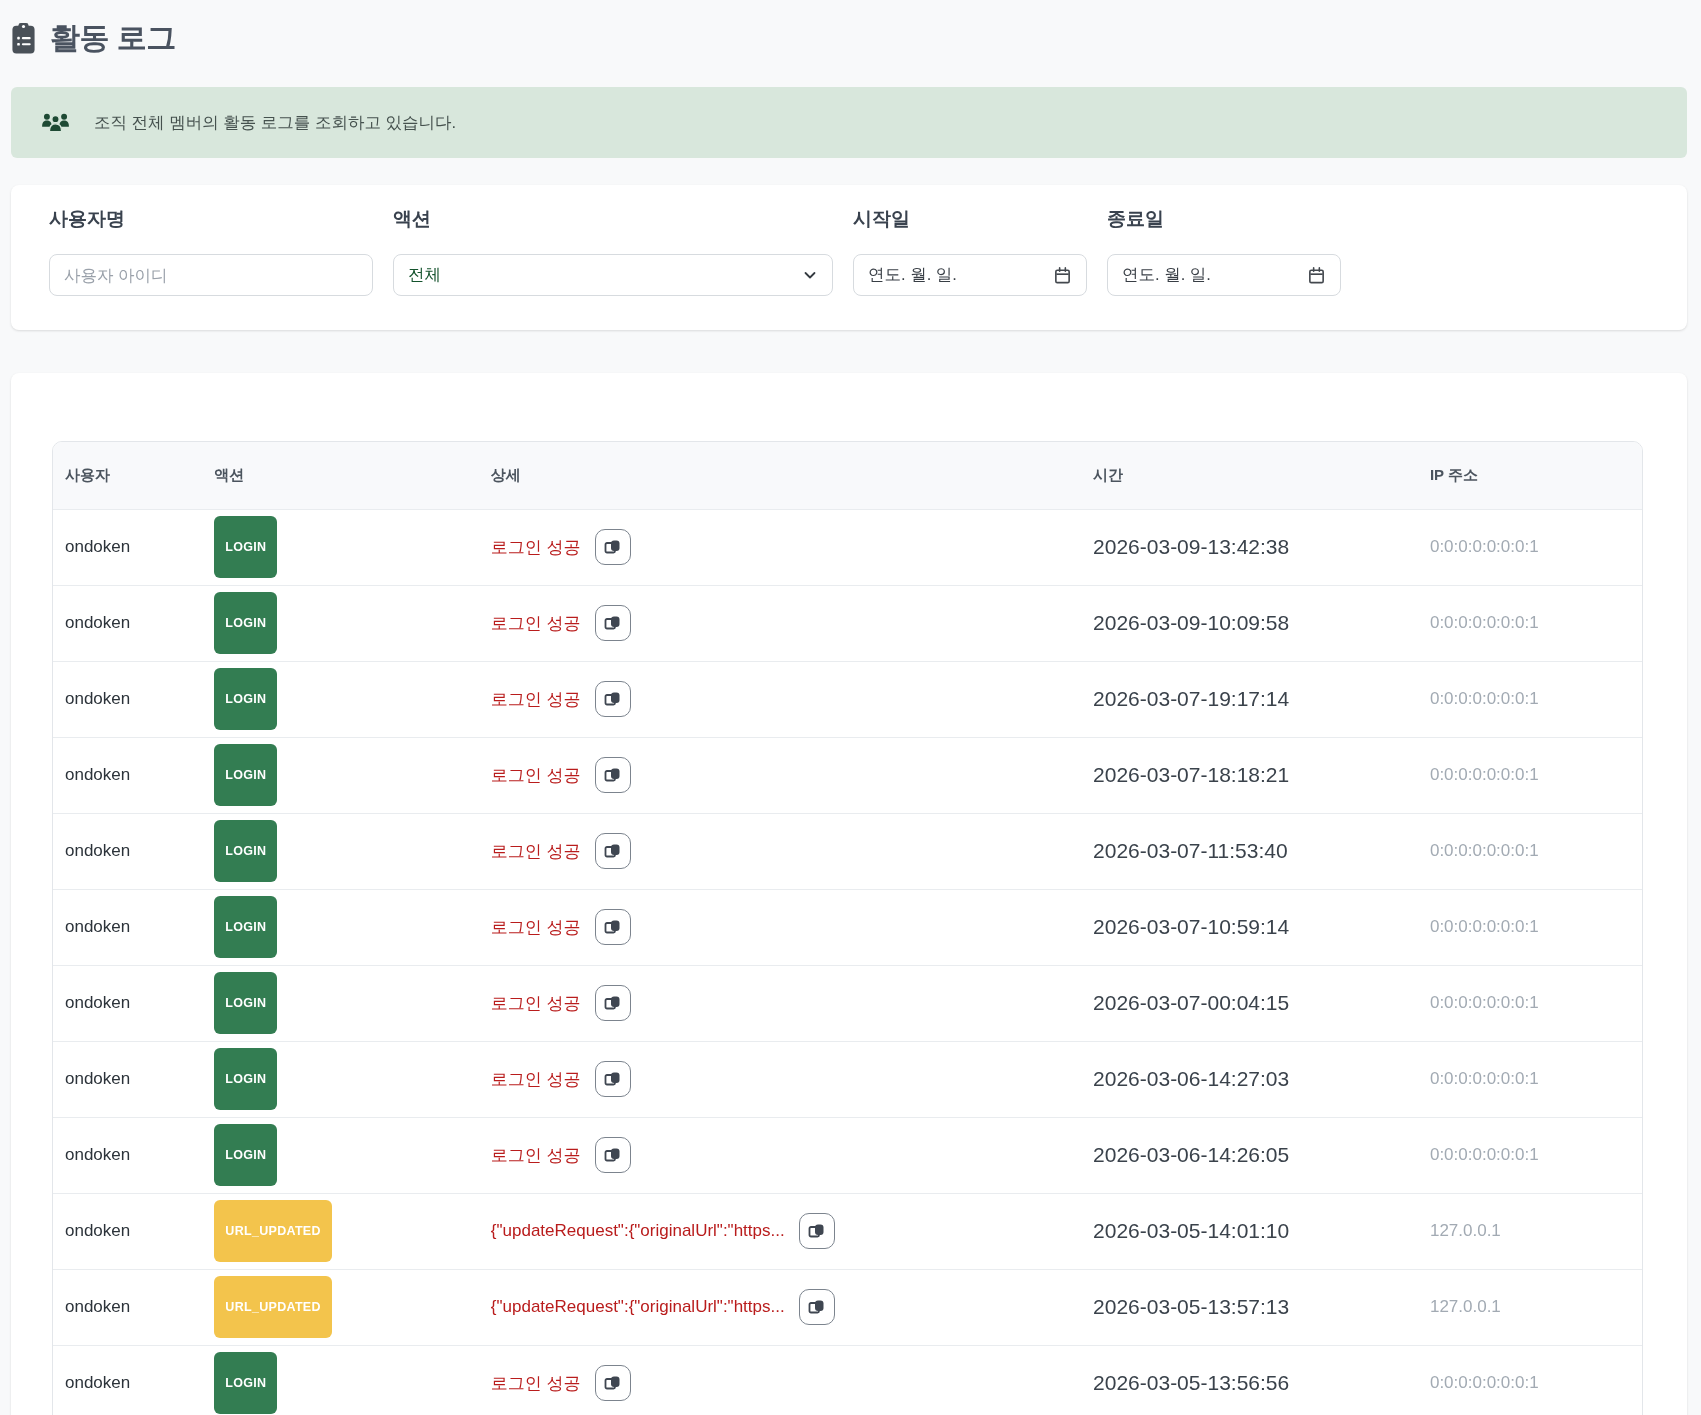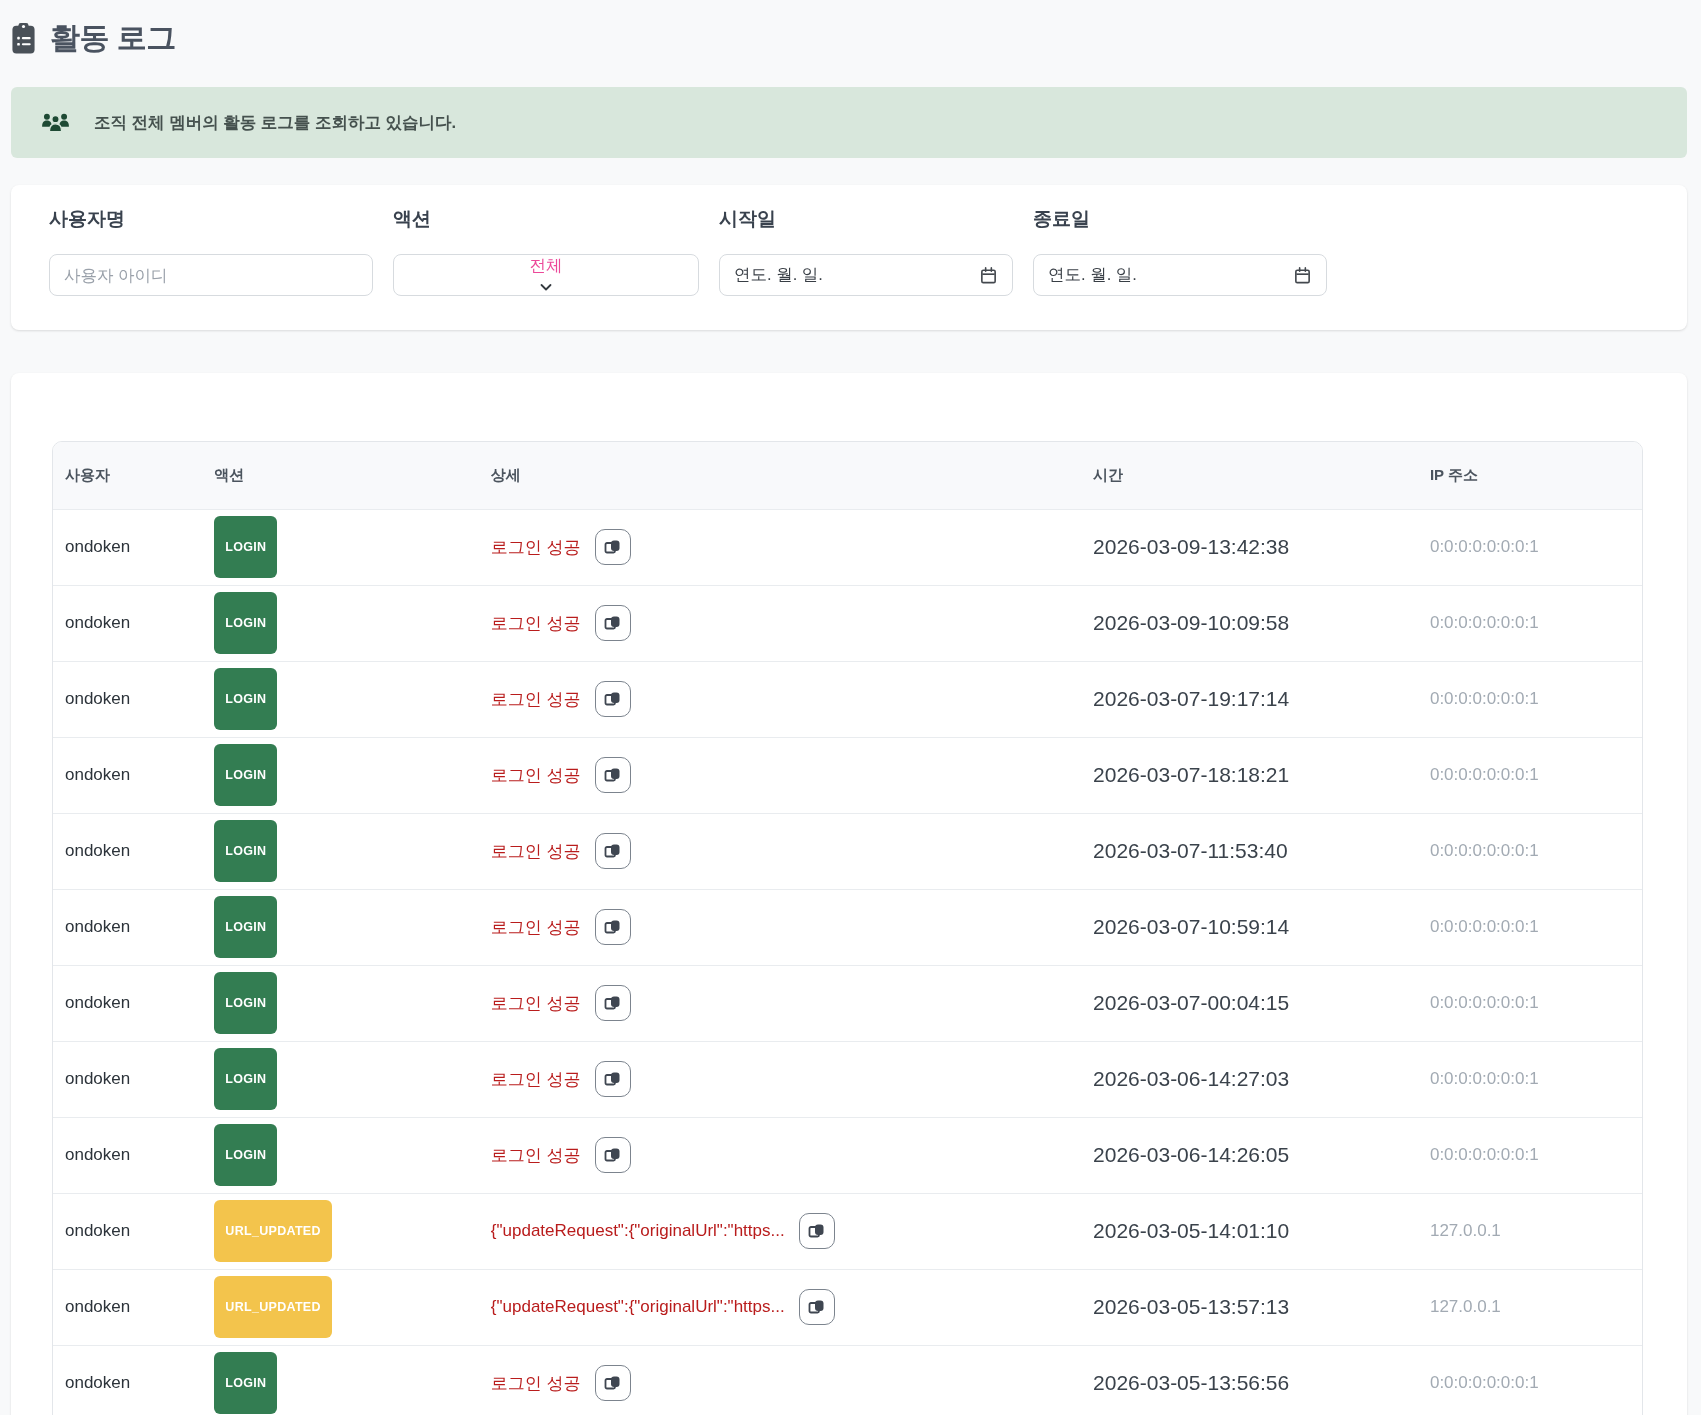--- a/index.html
+++ b/index.html
@@ -21,21 +21,21 @@
 
   
   .banner {
     margin: 22px 14px 0 11px;
     height: 71px;
     background: #d8e7dc;
     border-radius: 6px;
     display: flex; align-items: center; gap: 24px;
     padding: 0 30px;
   }
-  .banner-text { font-size: 16.5px; color: #45514e; font-weight: bold; }
+  .banner-text { font-size: 16.5px; color: #45514e; }
 
   
   .filter-card {
     margin: 27px 14px 0 11px;
     background: #ffffff;
     border-radius: 8px;
     box-shadow: 0 1px 3px rgba(0,0,0,0.08), 0 1px 2px rgba(0,0,0,0.05);
     padding: 21px 40px 34px 38px;
     display: flex; align-items: flex-end; gap: 20px;
   }
@@ -47,22 +47,22 @@
     height: 42px;
     border: 1px solid #d7dbdf;
     border-radius: 8px;
     background: #fff;
     font-size: 16.5px;
     display: flex; align-items: center;
     padding: 0 14px;
   }
   .text-input { width: 324px; color: #212529; outline: none; }
   .text-input::placeholder { color: #9aa1aa; }
-  .select-box { width: 306px; justify-content: space-between; cursor: pointer; color: #ec4899; flex-direction: column; }
-  .date-box { width: 294px; justify-content: space-between; cursor: pointer; color: #383e45; }
+  .select-box { width: 440px; justify-content: space-between; cursor: pointer; color: #14532d; }
+  .date-box { width: 234px; justify-content: space-between; cursor: pointer; color: #383e45; }
   .search-btn {
     margin-left: auto;
     width: 254px; height: 42px;
     background: #4c84f6;
     border: none; border-radius: 8px;
     color: #ffffff; font-size: 16.5px; font-weight: 500;
     font-family: inherit;
     cursor: pointer;
   }
 

